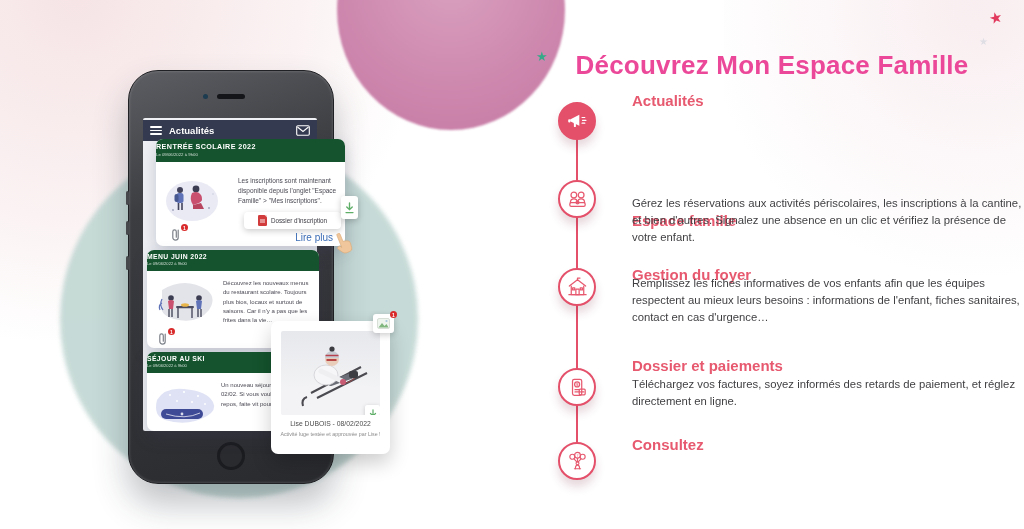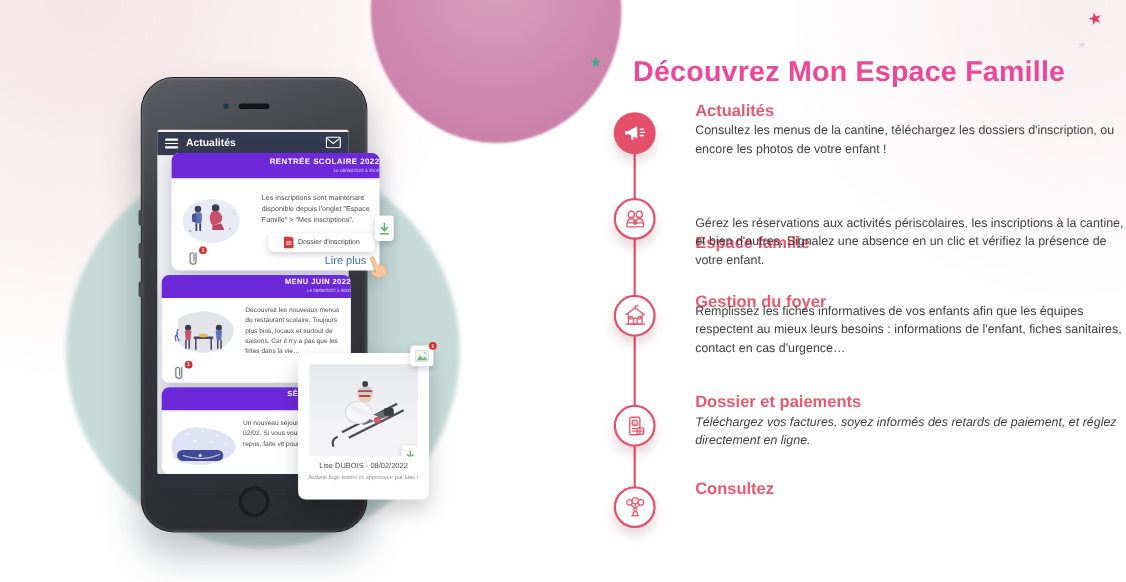--- a/index.html
+++ b/index.html
@@ -30,21 +30,21 @@
   .screen{position:absolute;left:14px;top:47px;width:174px;height:313px;background:#eef0f4;border-radius:2px;}
   .scr-header{position:absolute;left:0;top:2px;width:100%;height:21px;background:#343a4f;
     display:flex;align-items:center;}
   .burger{width:12px;margin-left:7px;cursor:pointer;}
   .burger div{height:1.6px;background:#fff;margin:2px 0;border-radius:1px;}
   .scr-title{color:#fff;font-size:9.5px;font-weight:bold;margin-left:7px;flex:1;}
   .envelope{margin-right:7px;}
   
   .app-card{position:absolute;z-index:4;border-radius:7px;
     box-shadow:0 7px 16px rgba(60,60,95,.22);background:#fff;}
-  .card-head{background:#6d28d9;border-radius:7px 7px 0 0;text-align:right;padding-top:3px;}
+  .card-head{background:#14532d;border-radius:7px 7px 0 0;text-align:left;padding-top:3px;}
   .card-head .ct{color:#fff;font-weight:bold;font-size:7.2px;letter-spacing:.4px;}
   .card-head .cd{color:rgba(255,255,255,.78);font-size:4.3px;margin-top:1px;}
   .card1{left:156px;top:139px;width:189px;height:107px;}
   .card1 .card-head{height:20px;}
   .card2{left:147px;top:250px;width:172px;height:98px;}
   .card2 .card-head{height:18px;}
   .card3{left:147px;top:352px;width:172px;height:79px;}
   .card3 .card-head{height:18px;}
   .c-body{position:relative;width:100%;}
   .c-text{position:absolute;font-size:6.5px;color:#4a4a55;line-height:1.55;}
@@ -81,21 +81,21 @@
     font-size:26px;font-weight:bold;color:#ec4899;z-index:3;letter-spacing:.2px;}
   .t-line{position:absolute;left:576px;top:121px;width:2.4px;height:340px;background:#e4506a;z-index:2;}
   .t-circle{position:absolute;left:558px;width:38px;height:38px;border-radius:50%;z-index:3;
     background:#fff;border:2px solid #e4506a;box-sizing:border-box;
     box-shadow:0 7px 10px rgba(120,40,60,.18);display:flex;align-items:center;justify-content:center;}
   .t-circle.filled{background:#e4506a;}
   .c1{top:102px;}.c2{top:180px;}.c3{top:268px;}.c4{top:368px;}.c5{top:442px;}
   .f-title{position:absolute;left:632px;margin:0;font-size:15px;font-weight:bold;color:#e7596f;z-index:3;}
   .h1{top:92px;}.h2{top:176px;margin-top:36px;}.h3{top:266px;}.h4{top:357px;}.h5{top:436px;}
   .f-text{position:absolute;left:632px;width:392px;margin:0;font-size:11.3px;line-height:1.5;color:#3f3f42;z-index:3;}
-  .p1{top:111px;}.p2{top:195px;}.p3{top:275px;}.p4{top:376px;font-style:italic;}.p5{top:455px;}
+  .p1{top:111px;}.p2{top:195px;}.p3{top:275px;}.p4{top:376px;}.p5{top:455px;}
 </style>
 </head>
 <body>
 
 <div id="app">
 
   <div class="wash-tl"></div>
   <div class="wash-tr"></div>
   <div class="pink-circle"></div>
   <div class="mint-circle"></div>
@@ -283,21 +283,20 @@
 
   <div class="t-circle filled c1">
     <svg width="22" height="22" viewBox="0 0 24 24">
       <path d="M4.5 10.3 L14.5 5.3 V17.3 L4.5 12.3 Z" fill="#fff"></path>
       <rect x="2.4" y="10" width="2.4" height="3.6" rx="1" fill="#fff"></rect>
       <rect x="8.6" y="13.4" width="2.2" height="5.2" rx="1" fill="#fff"></rect>
       <path d="M17.5 8.2 h3 M18 11.3 h3.8 M17.5 14.4 h3" stroke="#fff" stroke-width="1.3" stroke-linecap="round"></path>
     </svg>
   </div>
   <h3 class="f-title h1">Actualités</h3>
-  <p class="f-text p1">Consultez les menus de la cantine, téléchargez les dossiers d'inscription, ou encore les photos de votre enfant !</p>
 
   <div class="t-circle c2">
     <svg width="23" height="23" viewBox="0 0 24 24">
       <g stroke="#e7596f" stroke-width="1.3" fill="none" stroke-linecap="round">
         <circle cx="8.2" cy="7.2" r="3"></circle>
         <circle cx="15.8" cy="7.2" r="3"></circle>
         <path d="M4.6 15.3 c0 -2.6 1.8 -4 3.6 -4 s3.6 1.4 3.6 4"></path>
         <path d="M12.2 15.3 c0 -2.6 1.8 -4 3.6 -4 s3.6 1.4 3.6 4"></path>
         <rect x="4" y="15.3" width="16" height="3.8" rx="1.4"></rect>
         <circle cx="12" cy="15" r="1.5"></circle>

